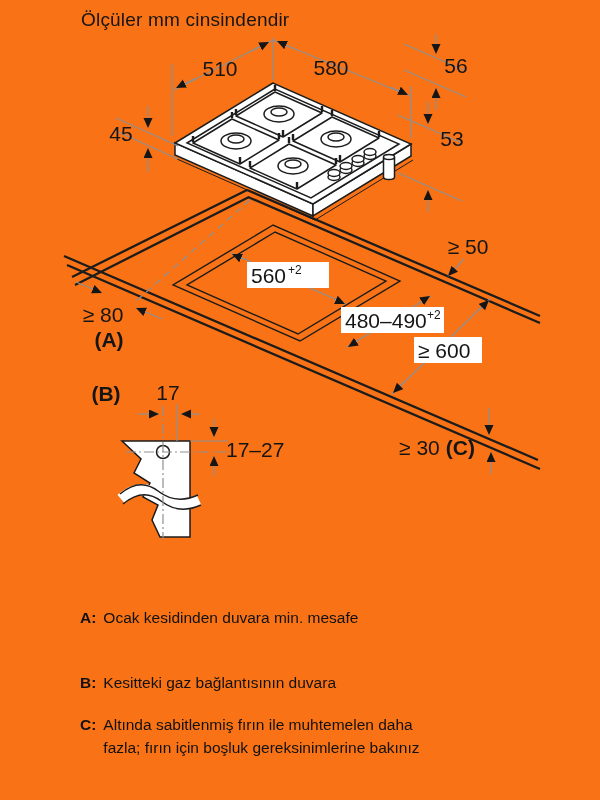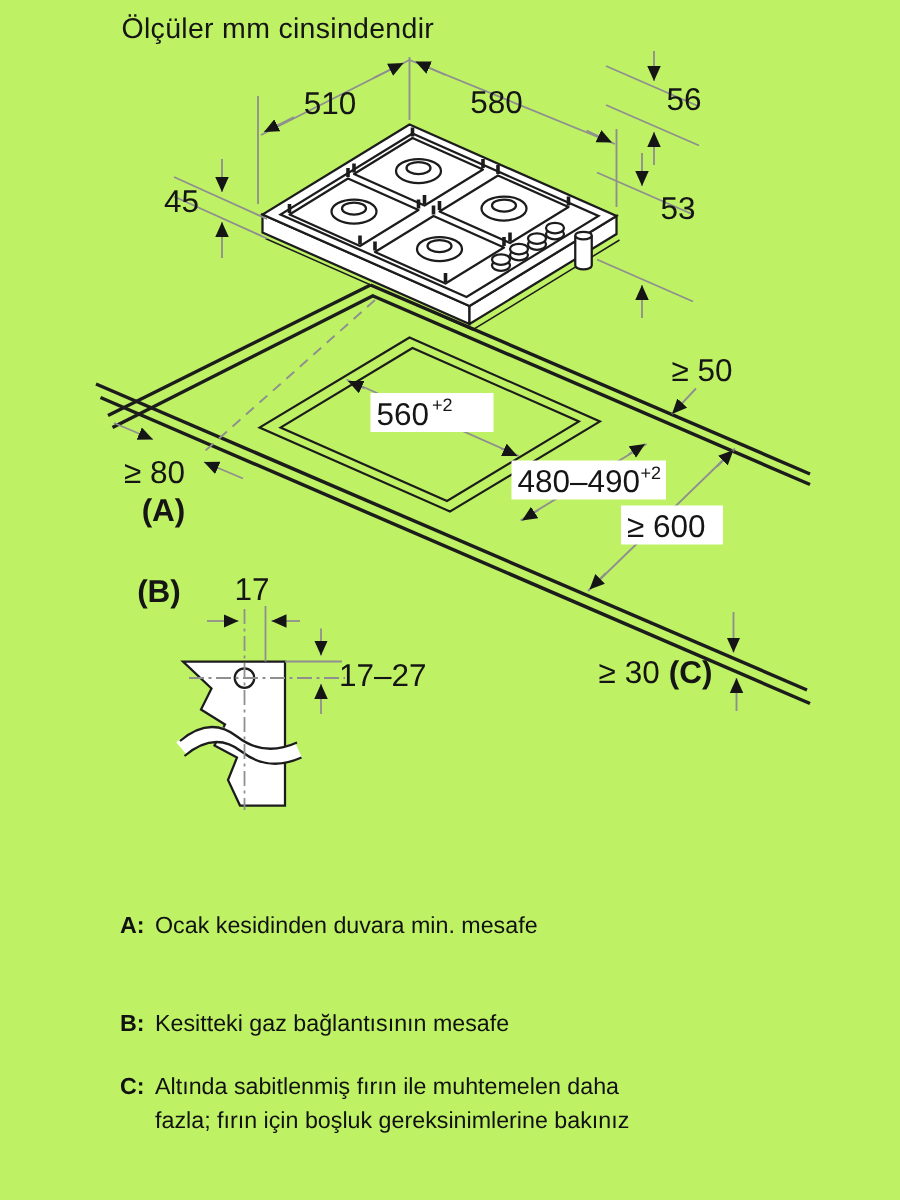--- a/index.html
+++ b/index.html
@@ -1,16 +1,16 @@
 <!DOCTYPE html>
 <html><head>
 <meta charset="utf-8">
 <style>
   html,body{margin:0;padding:0;background:#fff;}
-  #page{position:relative;width:600px;height:800px;background:#bef264;overflow:hidden;
+  #page{position:relative;width:600px;height:800px;background:#f97316;overflow:hidden;
         font-family:"Liberation Sans",sans-serif;color:#111;}
   #title{position:absolute;left:81px;top:9px;font-size:19px;letter-spacing:.2px;color:#151515;}
   svg{position:absolute;left:0;top:0;}
   svg text{font-family:"Liberation Sans",sans-serif;fill:#151515;font-size:21px;}
   svg text.sup{font-size:12px;}
   svg text.bold, .lk{font-weight:bold;}
   .legend-row{position:absolute;left:80px;display:flex;gap:7px;font-size:15.5px;line-height:1.5;}
   .lt{width:330px;}
 </style>
 </head>
@@ -164,20 +164,20 @@
       <text x="226" y="457">17–27</text>
     </g>
   </svg>
 
   <div class="legend-row" style="top:606px">
     <span class="lk">A:</span>
     <span class="lt">Ocak kesidinden duvara min. mesafe</span>
   </div>
   <div class="legend-row" style="top:671px">
     <span class="lk">B:</span>
-    <span class="lt">Kesitteki gaz bağlantısının mesafe</span>
+    <span class="lt">Kesitteki gaz bağlantısının duvara</span>
   </div>
   <div class="legend-row" style="top:713px">
     <span class="lk">C:</span>
     <span class="lt">Altında sabitlenmiş fırın ile muhtemelen daha fazla; fırın için boşluk gereksinimlerine bakınız</span>
   </div>
 
 </div>
 
 </body></html>

